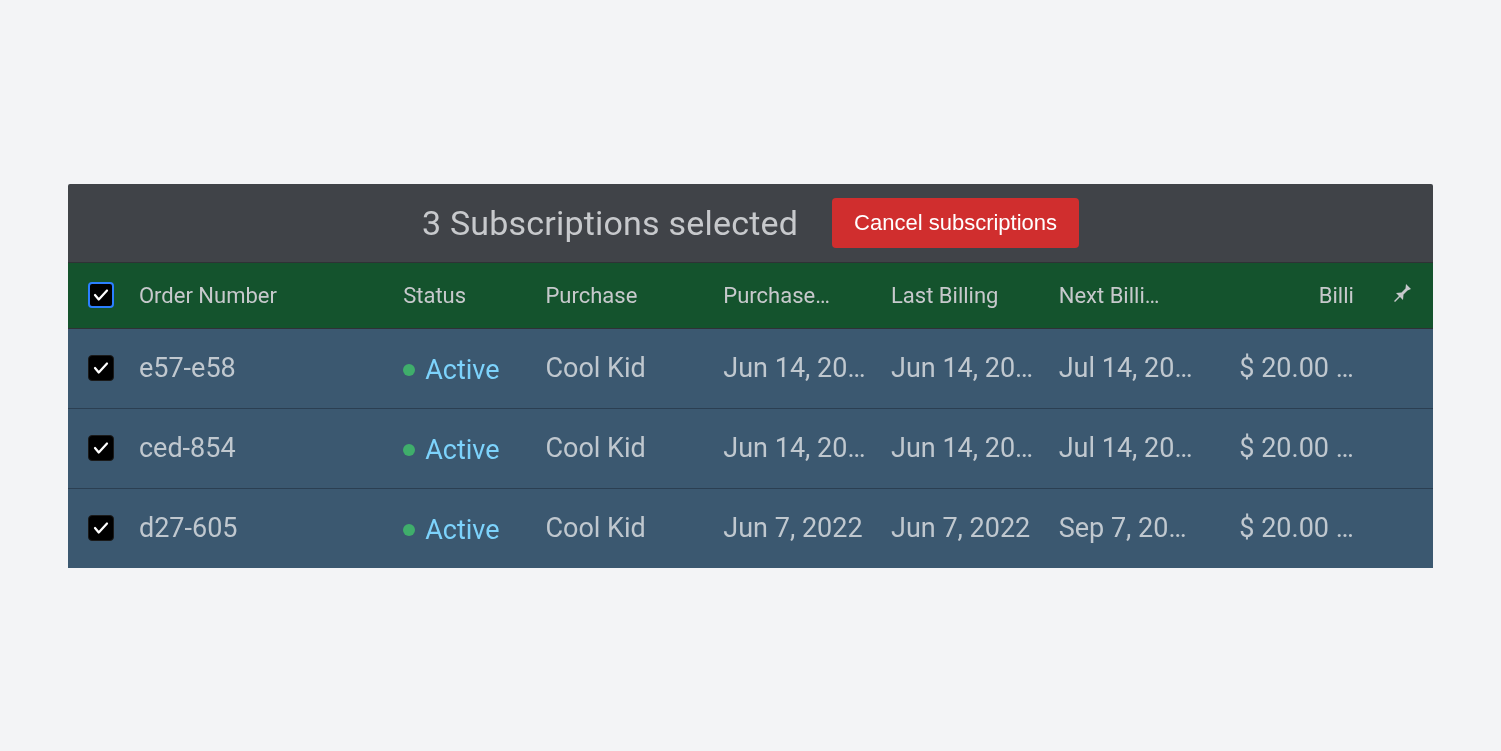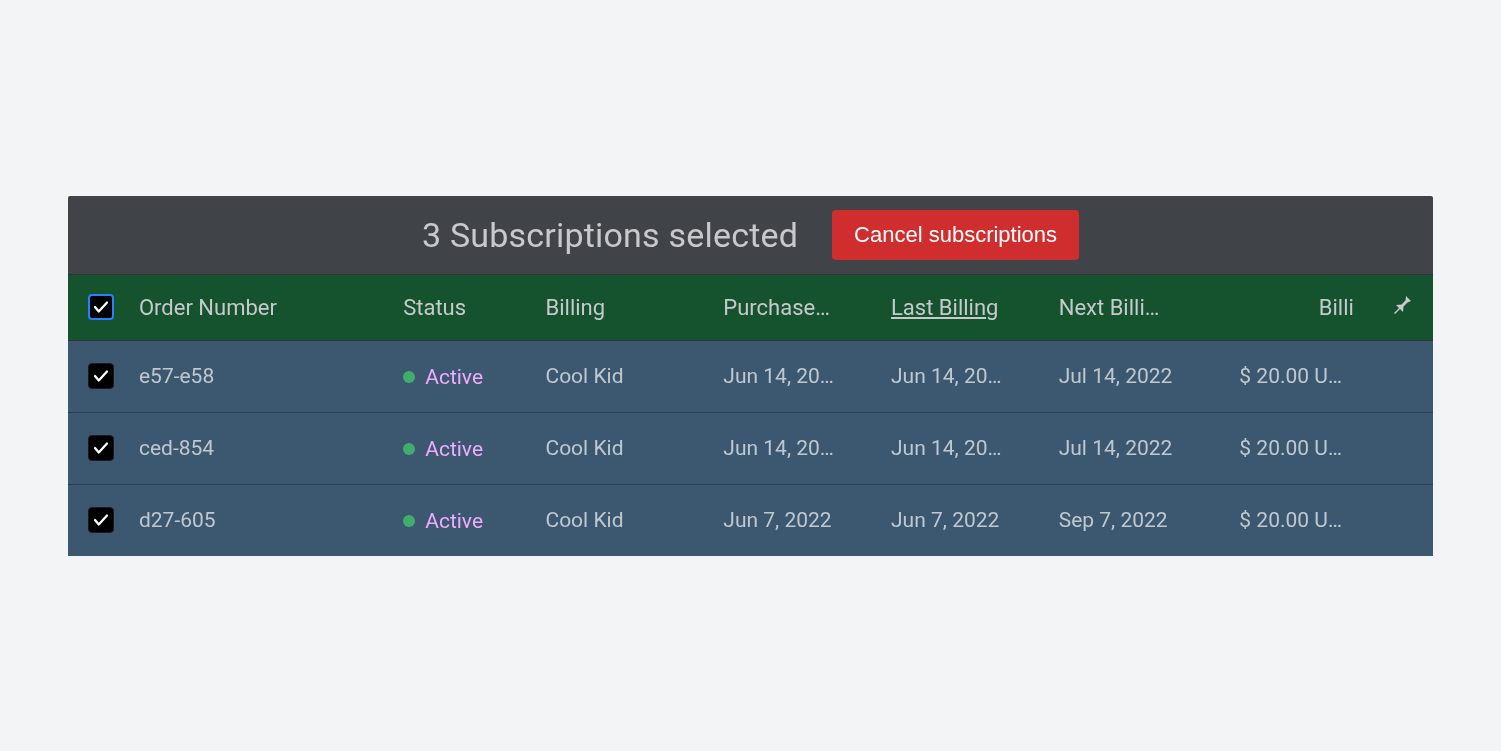--- a/index.html
+++ b/index.html
@@ -69,32 +69,32 @@
     overflow: hidden;
     text-overflow: ellipsis;
     border-top: 1px solid #2f3236;
     border-bottom: 1px solid #2f3236;
   }
   .table th.col-check { width: 50px; padding-left: 20px; }
   .table th.col-order { width: 260px; }
   .table th.col-status { width: 140px; }
   .table th.col-customer { width: 175px; }
   .table th.col-purchase { width: 165px; max-width:165px; }
-  .table th.col-last { width: 165px; text-decoration: underline; }
+  .table th.col-last { width: 165px; }
   .table th.col-next { width: 160px; max-width:160px; }
   .table th.col-total { width: 160px; text-align: right; padding-right: 18px;}
   .table th.col-pin { width: 60px; text-align: center; }
   .table tbody tr {
     background: #3b5870;
     border-bottom: 1px solid #2b3f52;
   }
   .table tbody tr:last-child { border-bottom: none; }
   .table td {
     color: #c0c8cf;
-    font-size: 21px;
+    font-size: 27px;
     padding: 22px 12px;
     white-space: nowrap;
     overflow: hidden;
     text-overflow: ellipsis;
     max-width: 0;
   }
   .table td.col-check { padding-left: 20px; max-width:none; width:50px;}
   .table td.col-total { text-align: left; padding-left: 30px; margin-top: 22px;}
   .checkbox {
     width: 26px;
@@ -108,21 +108,21 @@
     cursor: pointer;
   }
   .checkbox.header-check {
     border: 2px solid #2b7fff;
   }
   .checkbox svg { width: 18px; height: 18px; }
   .status-cell {
     display: inline-flex;
     align-items: center;
     gap: 10px;
-    color: #f0abfc;
+    color: #7dd3fc;
   }
   .status-dot {
     width: 12px;
     height: 12px;
     border-radius: 50%;
     background: #3fae6b;
     display: inline-block;
   }
   .pin-icon {
     width: 24px;
@@ -148,21 +148,21 @@
       <tr>
         <th class="col-check">
           <span class="checkbox header-check">
             <svg viewBox="0 0 24 24" fill="none" stroke="#ffffff" stroke-width="3" stroke-linecap="round" stroke-linejoin="round">
                 <polyline points="4 12 9 18 20 6"></polyline>
               </svg>
           </span>
         </th>
         <th class="col-order">Order Number</th>
         <th class="col-status">Status</th>
-        <th class="col-customer">Billing</th>
+        <th class="col-customer">Purchase</th>
         <th class="col-purchase">
             <span class="trunc">Purchase…</span>
           </th>
         <th class="col-last">Last Billing</th>
         <th class="col-next">
             <span class="trunc">Next Billi…</span>
           </th>
         <th class="col-total">Billi</th>
         <th class="col-pin">
           <svg class="pin-icon" viewBox="0 0 24 24" fill="currentColor">

